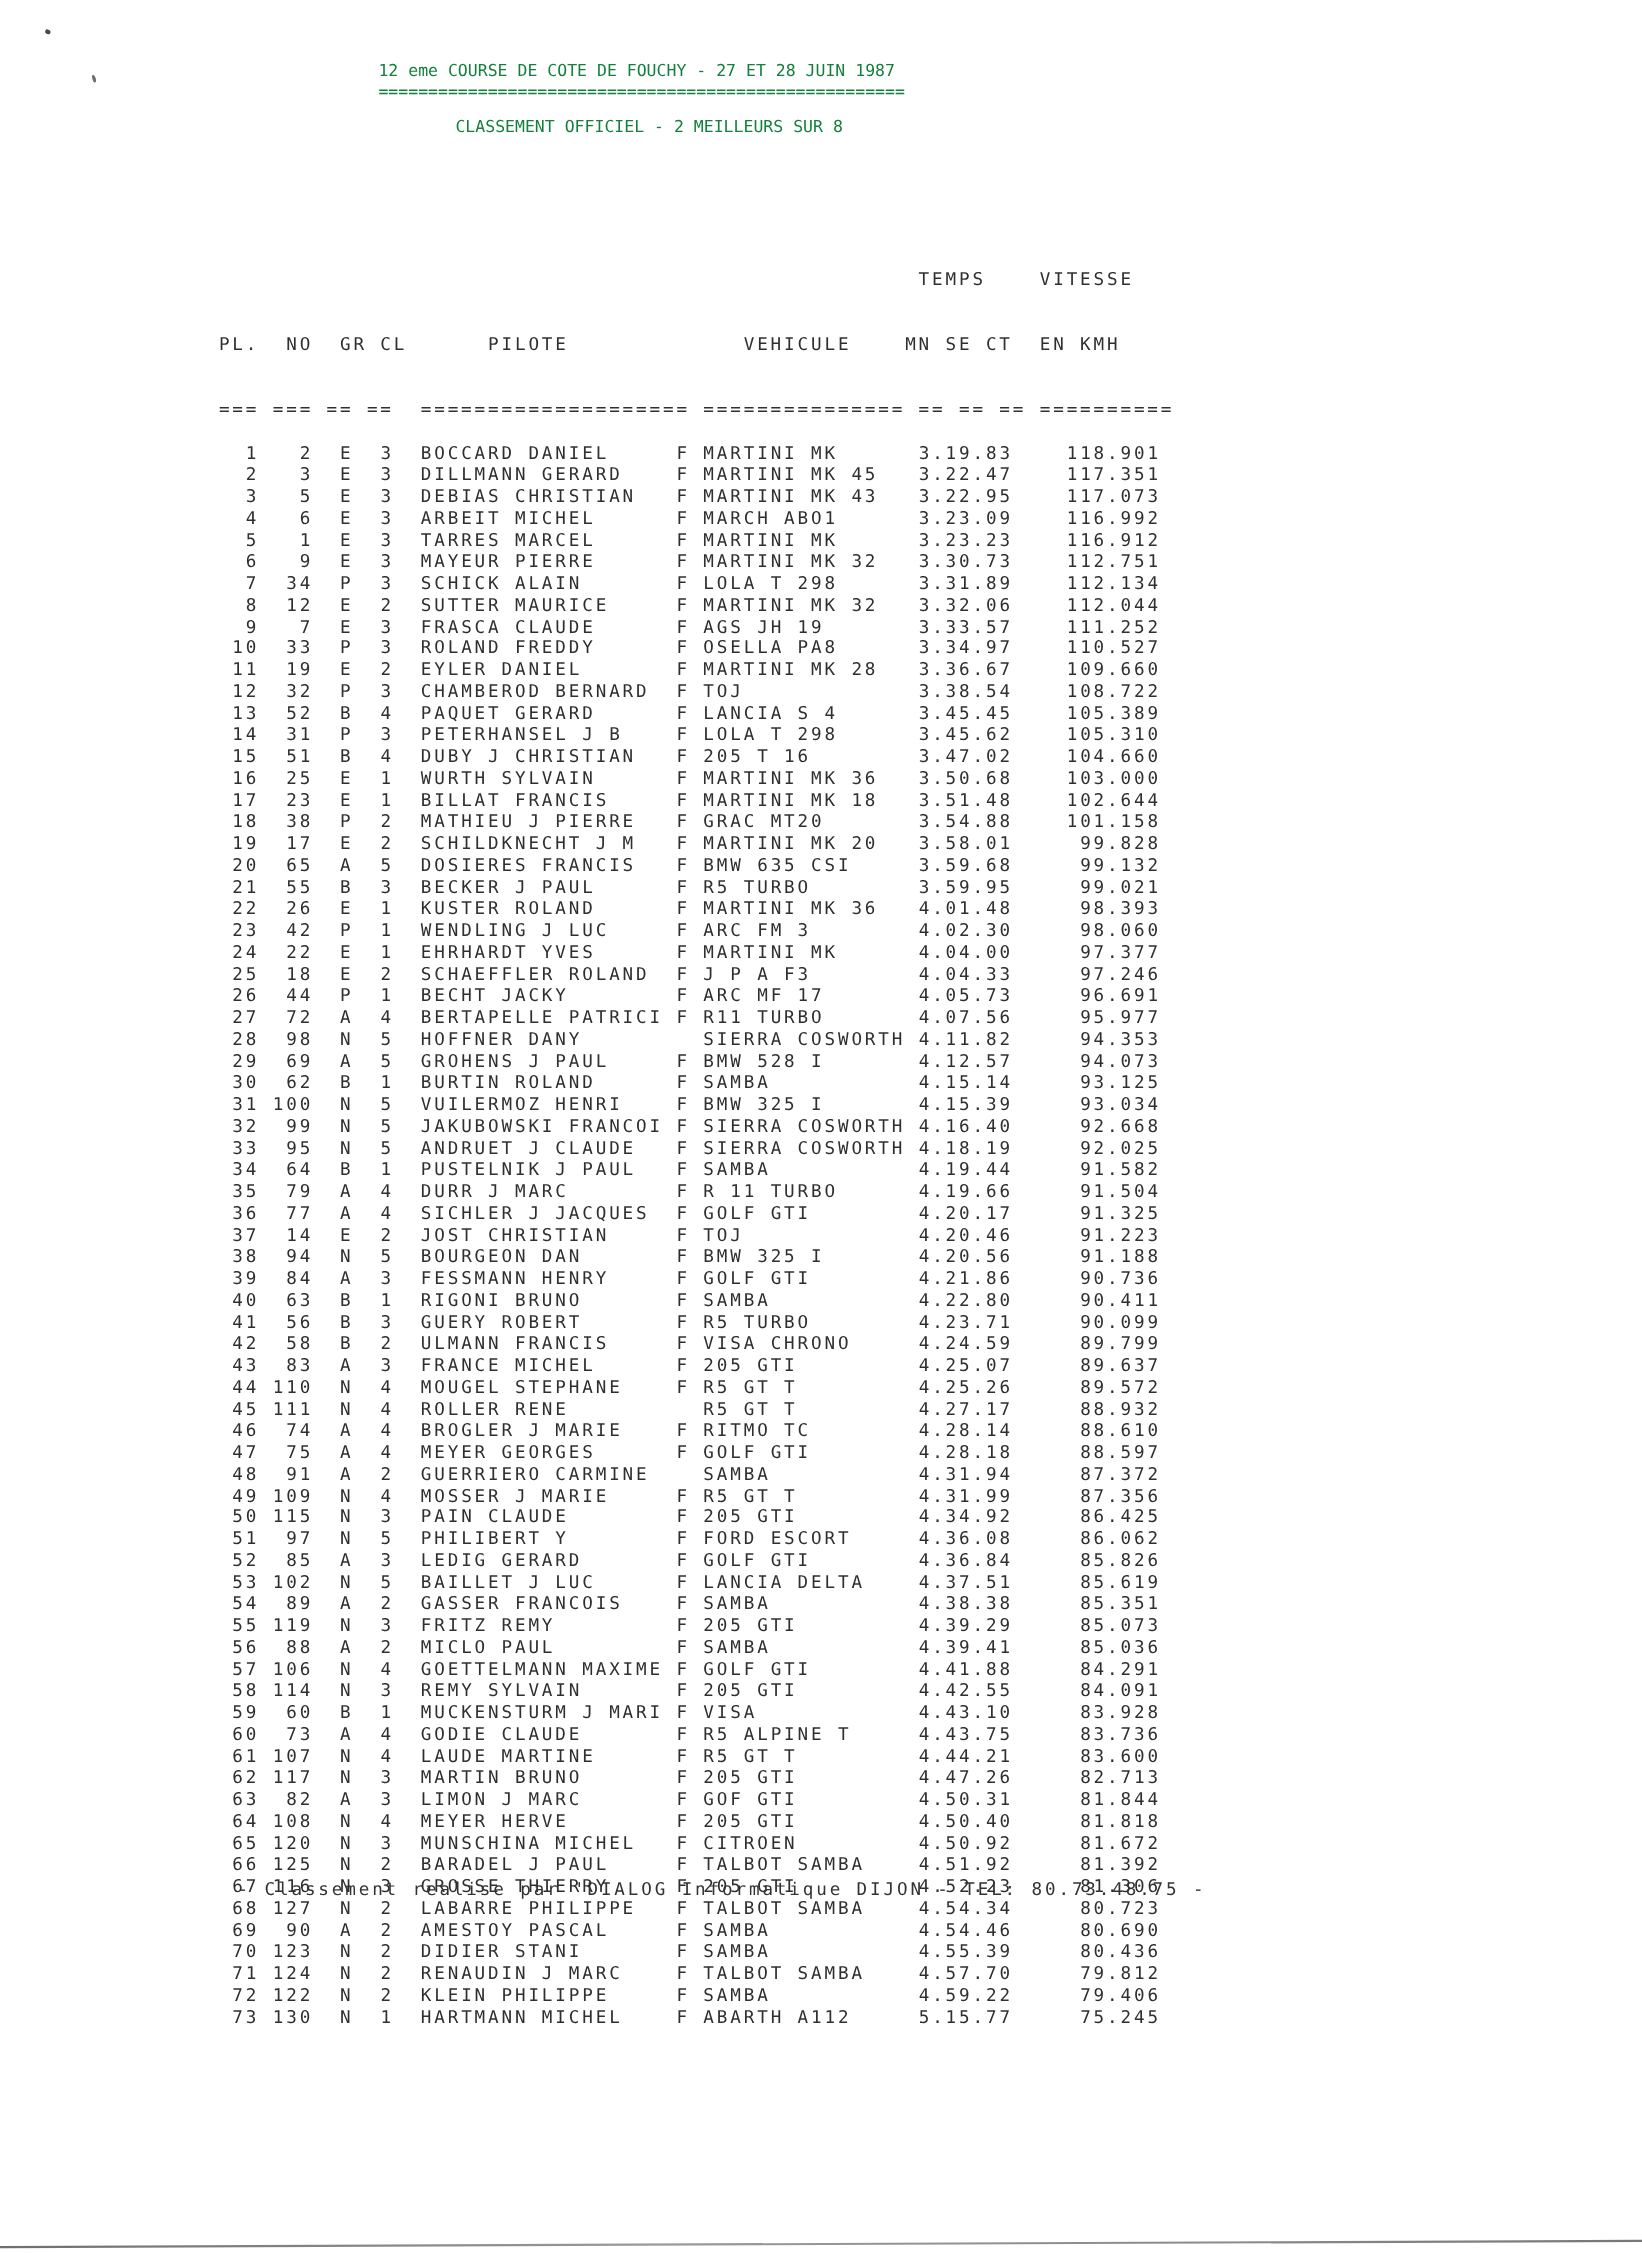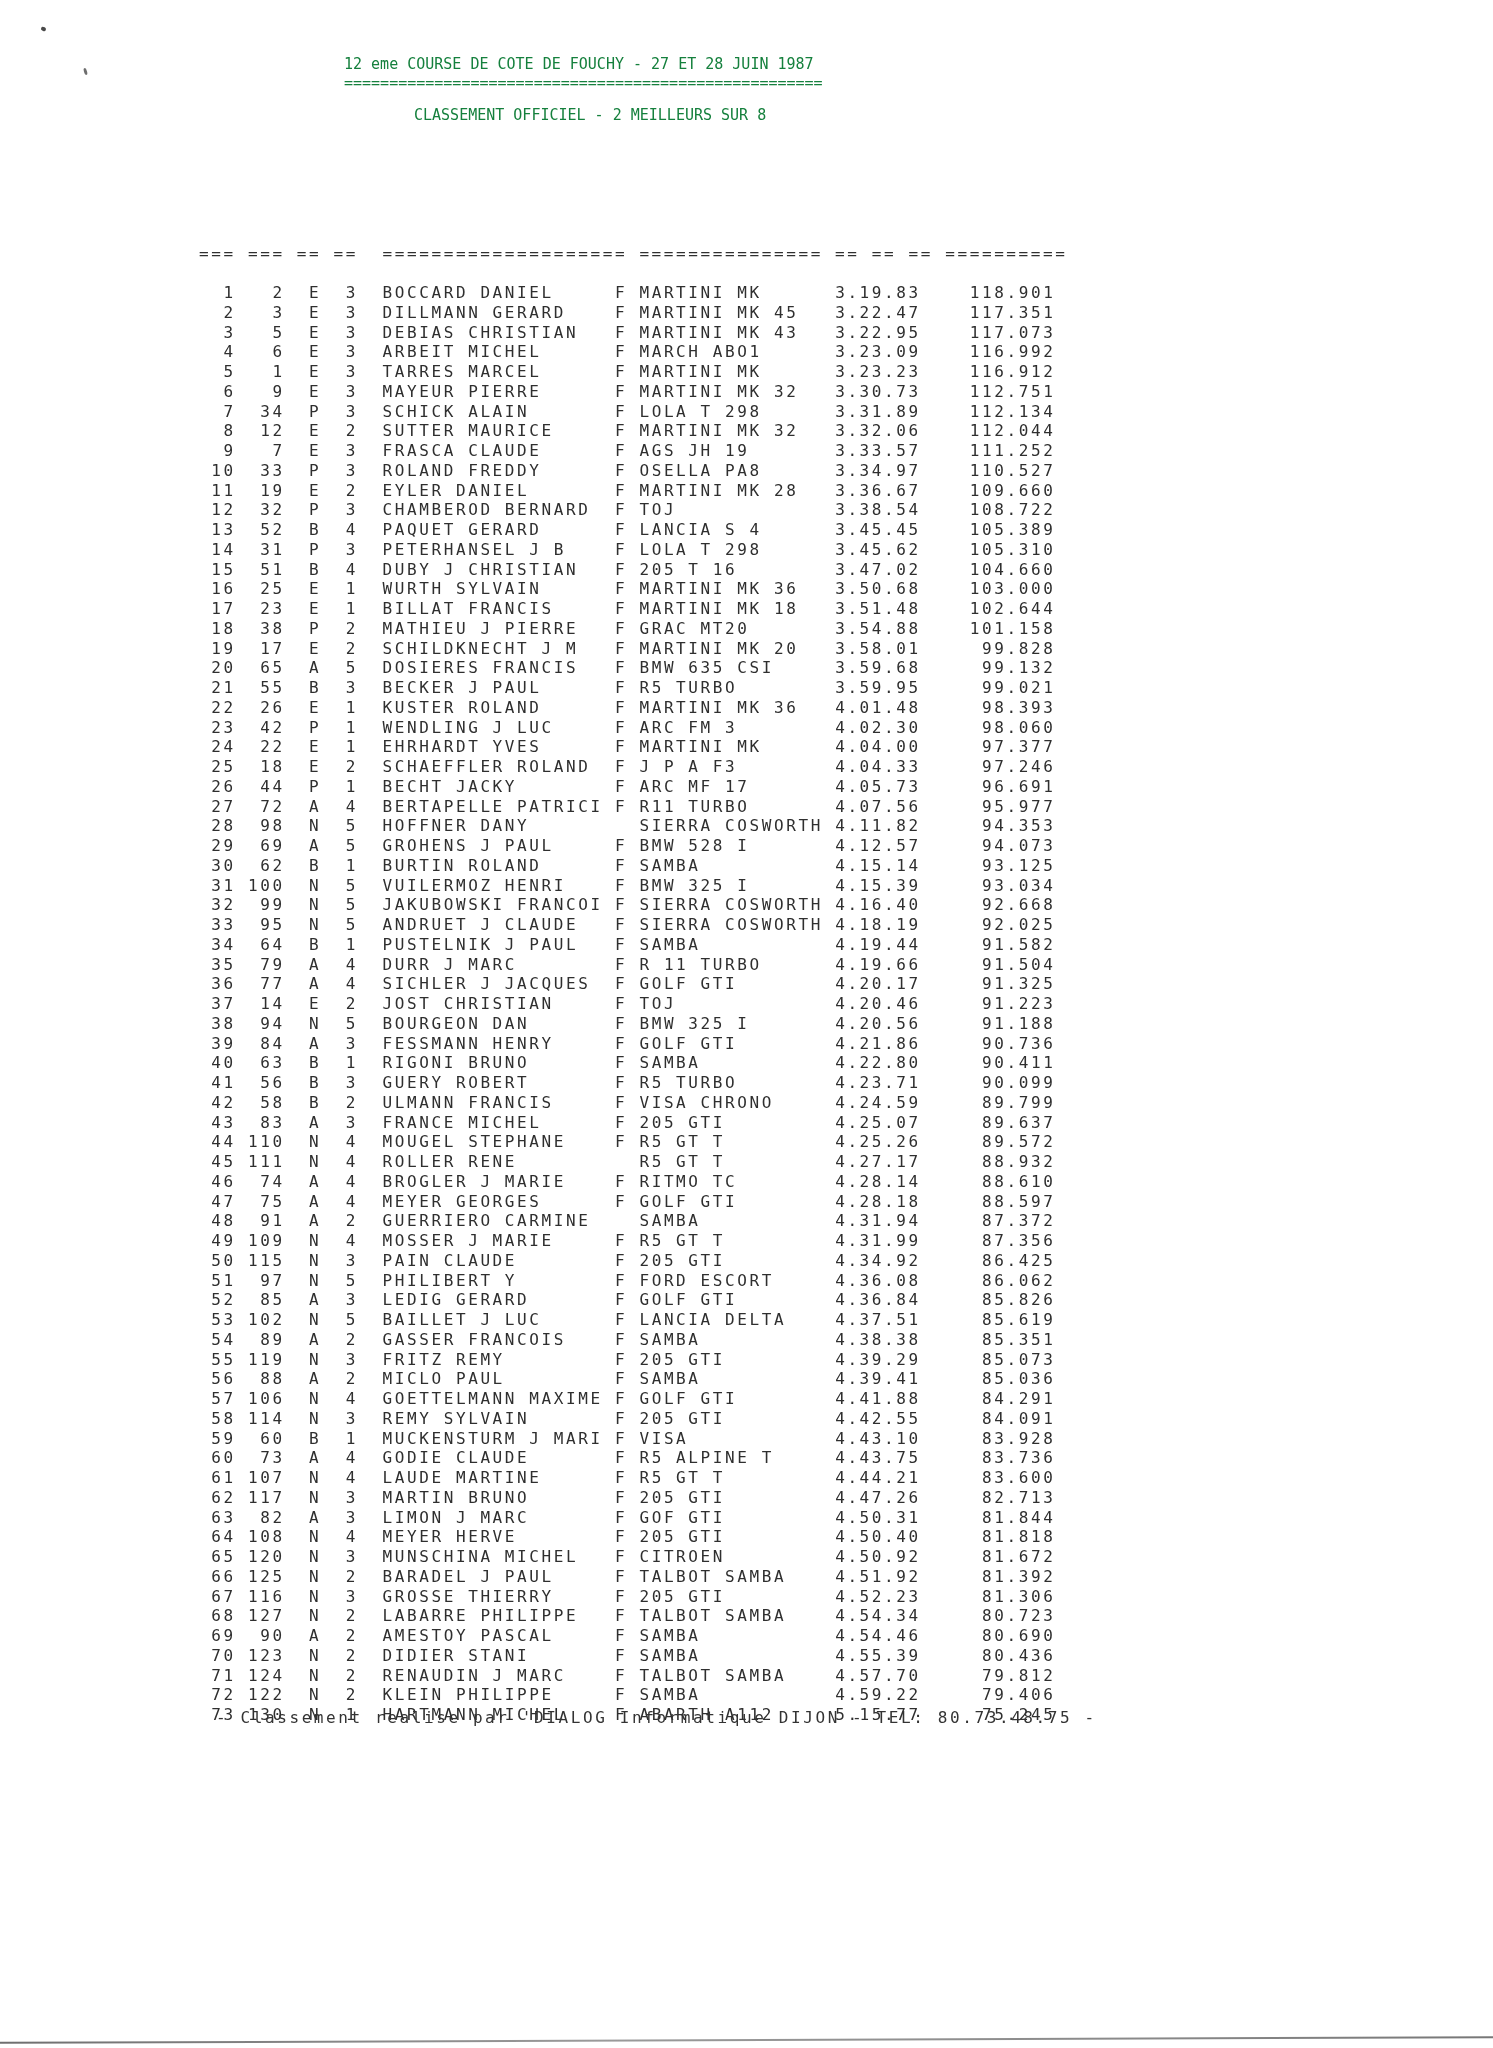--- a/index.html
+++ b/index.html
@@ -50,18 +50,20 @@
 <div class="speck speck2"></div>
 
 <div class="title-block">
   <div class="mono-sm">12 eme COURSE DE COTE DE FOUCHY - 27 ET 28 JUIN 1987</div>
   <div class="mono-sm">=====================================================</div>
 </div>
 
 <div class="subtitle mono-sm">CLASSEMENT OFFICIEL - 2 MEILLEURS SUR 8</div>
 
 <div class="results" id="results-table">
+  <div class="line">                                                    TEMPS    VITESSE</div>
+  <div class="line">PL.  NO  GR CL      PILOTE             VEHICULE    MN SE CT  EN KMH</div>
   <div class="line">=== === == ==  ==================== =============== == == == ==========</div>
 <div class="line"><span>  1</span><span> </span><span>  2</span><span>  </span><span>E</span><span>  </span><span>3</span><span>  </span><span>BOCCARD DANIEL     </span><span>F </span><span>MARTINI MK      </span><span>3.19.83</span><span>  </span><span>  118.901</span></div><div class="line"><span>  2</span><span> </span><span>  3</span><span>  </span><span>E</span><span>  </span><span>3</span><span>  </span><span>DILLMANN GERARD    </span><span>F </span><span>MARTINI MK 45   </span><span>3.22.47</span><span>  </span><span>  117.351</span></div><div class="line"><span>  3</span><span> </span><span>  5</span><span>  </span><span>E</span><span>  </span><span>3</span><span>  </span><span>DEBIAS CHRISTIAN   </span><span>F </span><span>MARTINI MK 43   </span><span>3.22.95</span><span>  </span><span>  117.073</span></div><div class="line"><span>  4</span><span> </span><span>  6</span><span>  </span><span>E</span><span>  </span><span>3</span><span>  </span><span>ARBEIT MICHEL      </span><span>F </span><span>MARCH ABO1      </span><span>3.23.09</span><span>  </span><span>  116.992</span></div><div class="line"><span>  5</span><span> </span><span>  1</span><span>  </span><span>E</span><span>  </span><span>3</span><span>  </span><span>TARRES MARCEL      </span><span>F </span><span>MARTINI MK      </span><span>3.23.23</span><span>  </span><span>  116.912</span></div><div class="line"><span>  6</span><span> </span><span>  9</span><span>  </span><span>E</span><span>  </span><span>3</span><span>  </span><span>MAYEUR PIERRE      </span><span>F </span><span>MARTINI MK 32   </span><span>3.30.73</span><span>  </span><span>  112.751</span></div><div class="line"><span>  7</span><span> </span><span> 34</span><span>  </span><span>P</span><span>  </span><span>3</span><span>  </span><span>SCHICK ALAIN       </span><span>F </span><span>LOLA T 298      </span><span>3.31.89</span><span>  </span><span>  112.134</span></div><div class="line"><span>  8</span><span> </span><span> 12</span><span>  </span><span>E</span><span>  </span><span>2</span><span>  </span><span>SUTTER MAURICE     </span><span>F </span><span>MARTINI MK 32   </span><span>3.32.06</span><span>  </span><span>  112.044</span></div><div class="line"><span>  9</span><span> </span><span>  7</span><span>  </span><span>E</span><span>  </span><span>3</span><span>  </span><span>FRASCA CLAUDE      </span><span>F </span><span>AGS JH 19       </span><span>3.33.57</span><span>  </span><span>  111.252</span></div><div class="line"><span> 10</span><span> </span><span> 33</span><span>  </span><span>P</span><span>  </span><span>3</span><span>  </span><span>ROLAND FREDDY      </span><span>F </span><span>OSELLA PA8      </span><span>3.34.97</span><span>  </span><span>  110.527</span></div><div class="line"><span> 11</span><span> </span><span> 19</span><span>  </span><span>E</span><span>  </span><span>2</span><span>  </span><span>EYLER DANIEL       </span><span>F </span><span>MARTINI MK 28   </span><span>3.36.67</span><span>  </span><span>  109.660</span></div><div class="line"><span> 12</span><span> </span><span> 32</span><span>  </span><span>P</span><span>  </span><span>3</span><span>  </span><span>CHAMBEROD BERNARD  </span><span>F </span><span>TOJ             </span><span>3.38.54</span><span>  </span><span>  108.722</span></div><div class="line"><span> 13</span><span> </span><span> 52</span><span>  </span><span>B</span><span>  </span><span>4</span><span>  </span><span>PAQUET GERARD      </span><span>F </span><span>LANCIA S 4      </span><span>3.45.45</span><span>  </span><span>  105.389</span></div><div class="line"><span> 14</span><span> </span><span> 31</span><span>  </span><span>P</span><span>  </span><span>3</span><span>  </span><span>PETERHANSEL J B    </span><span>F </span><span>LOLA T 298      </span><span>3.45.62</span><span>  </span><span>  105.310</span></div><div class="line"><span> 15</span><span> </span><span> 51</span><span>  </span><span>B</span><span>  </span><span>4</span><span>  </span><span>DUBY J CHRISTIAN   </span><span>F </span><span>205 T 16        </span><span>3.47.02</span><span>  </span><span>  104.660</span></div><div class="line"><span> 16</span><span> </span><span> 25</span><span>  </span><span>E</span><span>  </span><span>1</span><span>  </span><span>WURTH SYLVAIN      </span><span>F </span><span>MARTINI MK 36   </span><span>3.50.68</span><span>  </span><span>  103.000</span></div><div class="line"><span> 17</span><span> </span><span> 23</span><span>  </span><span>E</span><span>  </span><span>1</span><span>  </span><span>BILLAT FRANCIS     </span><span>F </span><span>MARTINI MK 18   </span><span>3.51.48</span><span>  </span><span>  102.644</span></div><div class="line"><span> 18</span><span> </span><span> 38</span><span>  </span><span>P</span><span>  </span><span>2</span><span>  </span><span>MATHIEU J PIERRE   </span><span>F </span><span>GRAC MT20       </span><span>3.54.88</span><span>  </span><span>  101.158</span></div><div class="line"><span> 19</span><span> </span><span> 17</span><span>  </span><span>E</span><span>  </span><span>2</span><span>  </span><span>SCHILDKNECHT J M   </span><span>F </span><span>MARTINI MK 20   </span><span>3.58.01</span><span>  </span><span>   99.828</span></div><div class="line"><span> 20</span><span> </span><span> 65</span><span>  </span><span>A</span><span>  </span><span>5</span><span>  </span><span>DOSIERES FRANCIS   </span><span>F </span><span>BMW 635 CSI     </span><span>3.59.68</span><span>  </span><span>   99.132</span></div><div class="line"><span> 21</span><span> </span><span> 55</span><span>  </span><span>B</span><span>  </span><span>3</span><span>  </span><span>BECKER J PAUL      </span><span>F </span><span>R5 TURBO        </span><span>3.59.95</span><span>  </span><span>   99.021</span></div><div class="line"><span> 22</span><span> </span><span> 26</span><span>  </span><span>E</span><span>  </span><span>1</span><span>  </span><span>KUSTER ROLAND      </span><span>F </span><span>MARTINI MK 36   </span><span>4.01.48</span><span>  </span><span>   98.393</span></div><div class="line"><span> 23</span><span> </span><span> 42</span><span>  </span><span>P</span><span>  </span><span>1</span><span>  </span><span>WENDLING J LUC     </span><span>F </span><span>ARC FM 3        </span><span>4.02.30</span><span>  </span><span>   98.060</span></div><div class="line"><span> 24</span><span> </span><span> 22</span><span>  </span><span>E</span><span>  </span><span>1</span><span>  </span><span>EHRHARDT YVES      </span><span>F </span><span>MARTINI MK      </span><span>4.04.00</span><span>  </span><span>   97.377</span></div><div class="line"><span> 25</span><span> </span><span> 18</span><span>  </span><span>E</span><span>  </span><span>2</span><span>  </span><span>SCHAEFFLER ROLAND  </span><span>F </span><span>J P A F3        </span><span>4.04.33</span><span>  </span><span>   97.246</span></div><div class="line"><span> 26</span><span> </span><span> 44</span><span>  </span><span>P</span><span>  </span><span>1</span><span>  </span><span>BECHT JACKY        </span><span>F </span><span>ARC MF 17       </span><span>4.05.73</span><span>  </span><span>   96.691</span></div><div class="line"><span> 27</span><span> </span><span> 72</span><span>  </span><span>A</span><span>  </span><span>4</span><span>  </span><span>BERTAPELLE PATRICI </span><span>F </span><span>R11 TURBO       </span><span>4.07.56</span><span>  </span><span>   95.977</span></div><div class="line"><span> 28</span><span> </span><span> 98</span><span>  </span><span>N</span><span>  </span><span>5</span><span>  </span><span>HOFFNER DANY       </span><span>  </span><span>SIERRA COSWORTH </span><span>4.11.82</span><span>  </span><span>   94.353</span></div><div class="line"><span> 29</span><span> </span><span> 69</span><span>  </span><span>A</span><span>  </span><span>5</span><span>  </span><span>GROHENS J PAUL     </span><span>F </span><span>BMW 528 I       </span><span>4.12.57</span><span>  </span><span>   94.073</span></div><div class="line"><span> 30</span><span> </span><span> 62</span><span>  </span><span>B</span><span>  </span><span>1</span><span>  </span><span>BURTIN ROLAND      </span><span>F </span><span>SAMBA           </span><span>4.15.14</span><span>  </span><span>   93.125</span></div><div class="line"><span> 31</span><span> </span><span>100</span><span>  </span><span>N</span><span>  </span><span>5</span><span>  </span><span>VUILERMOZ HENRI    </span><span>F </span><span>BMW 325 I       </span><span>4.15.39</span><span>  </span><span>   93.034</span></div><div class="line"><span> 32</span><span> </span><span> 99</span><span>  </span><span>N</span><span>  </span><span>5</span><span>  </span><span>JAKUBOWSKI FRANCOI </span><span>F </span><span>SIERRA COSWORTH </span><span>4.16.40</span><span>  </span><span>   92.668</span></div><div class="line"><span> 33</span><span> </span><span> 95</span><span>  </span><span>N</span><span>  </span><span>5</span><span>  </span><span>ANDRUET J CLAUDE   </span><span>F </span><span>SIERRA COSWORTH </span><span>4.18.19</span><span>  </span><span>   92.025</span></div><div class="line"><span> 34</span><span> </span><span> 64</span><span>  </span><span>B</span><span>  </span><span>1</span><span>  </span><span>PUSTELNIK J PAUL   </span><span>F </span><span>SAMBA           </span><span>4.19.44</span><span>  </span><span>   91.582</span></div><div class="line"><span> 35</span><span> </span><span> 79</span><span>  </span><span>A</span><span>  </span><span>4</span><span>  </span><span>DURR J MARC        </span><span>F </span><span>R 11 TURBO      </span><span>4.19.66</span><span>  </span><span>   91.504</span></div><div class="line"><span> 36</span><span> </span><span> 77</span><span>  </span><span>A</span><span>  </span><span>4</span><span>  </span><span>SICHLER J JACQUES  </span><span>F </span><span>GOLF GTI        </span><span>4.20.17</span><span>  </span><span>   91.325</span></div><div class="line"><span> 37</span><span> </span><span> 14</span><span>  </span><span>E</span><span>  </span><span>2</span><span>  </span><span>JOST CHRISTIAN     </span><span>F </span><span>TOJ             </span><span>4.20.46</span><span>  </span><span>   91.223</span></div><div class="line"><span> 38</span><span> </span><span> 94</span><span>  </span><span>N</span><span>  </span><span>5</span><span>  </span><span>BOURGEON DAN       </span><span>F </span><span>BMW 325 I       </span><span>4.20.56</span><span>  </span><span>   91.188</span></div><div class="line"><span> 39</span><span> </span><span> 84</span><span>  </span><span>A</span><span>  </span><span>3</span><span>  </span><span>FESSMANN HENRY     </span><span>F </span><span>GOLF GTI        </span><span>4.21.86</span><span>  </span><span>   90.736</span></div><div class="line"><span> 40</span><span> </span><span> 63</span><span>  </span><span>B</span><span>  </span><span>1</span><span>  </span><span>RIGONI BRUNO       </span><span>F </span><span>SAMBA           </span><span>4.22.80</span><span>  </span><span>   90.411</span></div><div class="line"><span> 41</span><span> </span><span> 56</span><span>  </span><span>B</span><span>  </span><span>3</span><span>  </span><span>GUERY ROBERT       </span><span>F </span><span>R5 TURBO        </span><span>4.23.71</span><span>  </span><span>   90.099</span></div><div class="line"><span> 42</span><span> </span><span> 58</span><span>  </span><span>B</span><span>  </span><span>2</span><span>  </span><span>ULMANN FRANCIS     </span><span>F </span><span>VISA CHRONO     </span><span>4.24.59</span><span>  </span><span>   89.799</span></div><div class="line"><span> 43</span><span> </span><span> 83</span><span>  </span><span>A</span><span>  </span><span>3</span><span>  </span><span>FRANCE MICHEL      </span><span>F </span><span>205 GTI         </span><span>4.25.07</span><span>  </span><span>   89.637</span></div><div class="line"><span> 44</span><span> </span><span>110</span><span>  </span><span>N</span><span>  </span><span>4</span><span>  </span><span>MOUGEL STEPHANE    </span><span>F </span><span>R5 GT T         </span><span>4.25.26</span><span>  </span><span>   89.572</span></div><div class="line"><span> 45</span><span> </span><span>111</span><span>  </span><span>N</span><span>  </span><span>4</span><span>  </span><span>ROLLER RENE        </span><span>  </span><span>R5 GT T         </span><span>4.27.17</span><span>  </span><span>   88.932</span></div><div class="line"><span> 46</span><span> </span><span> 74</span><span>  </span><span>A</span><span>  </span><span>4</span><span>  </span><span>BROGLER J MARIE    </span><span>F </span><span>RITMO TC        </span><span>4.28.14</span><span>  </span><span>   88.610</span></div><div class="line"><span> 47</span><span> </span><span> 75</span><span>  </span><span>A</span><span>  </span><span>4</span><span>  </span><span>MEYER GEORGES      </span><span>F </span><span>GOLF GTI        </span><span>4.28.18</span><span>  </span><span>   88.597</span></div><div class="line"><span> 48</span><span> </span><span> 91</span><span>  </span><span>A</span><span>  </span><span>2</span><span>  </span><span>GUERRIERO CARMINE  </span><span>  </span><span>SAMBA           </span><span>4.31.94</span><span>  </span><span>   87.372</span></div><div class="line"><span> 49</span><span> </span><span>109</span><span>  </span><span>N</span><span>  </span><span>4</span><span>  </span><span>MOSSER J MARIE     </span><span>F </span><span>R5 GT T         </span><span>4.31.99</span><span>  </span><span>   87.356</span></div><div class="line"><span> 50</span><span> </span><span>115</span><span>  </span><span>N</span><span>  </span><span>3</span><span>  </span><span>PAIN CLAUDE        </span><span>F </span><span>205 GTI         </span><span>4.34.92</span><span>  </span><span>   86.425</span></div><div class="line"><span> 51</span><span> </span><span> 97</span><span>  </span><span>N</span><span>  </span><span>5</span><span>  </span><span>PHILIBERT Y        </span><span>F </span><span>FORD ESCORT     </span><span>4.36.08</span><span>  </span><span>   86.062</span></div><div class="line"><span> 52</span><span> </span><span> 85</span><span>  </span><span>A</span><span>  </span><span>3</span><span>  </span><span>LEDIG GERARD       </span><span>F </span><span>GOLF GTI        </span><span>4.36.84</span><span>  </span><span>   85.826</span></div><div class="line"><span> 53</span><span> </span><span>102</span><span>  </span><span>N</span><span>  </span><span>5</span><span>  </span><span>BAILLET J LUC      </span><span>F </span><span>LANCIA DELTA    </span><span>4.37.51</span><span>  </span><span>   85.619</span></div><div class="line"><span> 54</span><span> </span><span> 89</span><span>  </span><span>A</span><span>  </span><span>2</span><span>  </span><span>GASSER FRANCOIS    </span><span>F </span><span>SAMBA           </span><span>4.38.38</span><span>  </span><span>   85.351</span></div><div class="line"><span> 55</span><span> </span><span>119</span><span>  </span><span>N</span><span>  </span><span>3</span><span>  </span><span>FRITZ REMY         </span><span>F </span><span>205 GTI         </span><span>4.39.29</span><span>  </span><span>   85.073</span></div><div class="line"><span> 56</span><span> </span><span> 88</span><span>  </span><span>A</span><span>  </span><span>2</span><span>  </span><span>MICLO PAUL         </span><span>F </span><span>SAMBA           </span><span>4.39.41</span><span>  </span><span>   85.036</span></div><div class="line"><span> 57</span><span> </span><span>106</span><span>  </span><span>N</span><span>  </span><span>4</span><span>  </span><span>GOETTELMANN MAXIME </span><span>F </span><span>GOLF GTI        </span><span>4.41.88</span><span>  </span><span>   84.291</span></div><div class="line"><span> 58</span><span> </span><span>114</span><span>  </span><span>N</span><span>  </span><span>3</span><span>  </span><span>REMY SYLVAIN       </span><span>F </span><span>205 GTI         </span><span>4.42.55</span><span>  </span><span>   84.091</span></div><div class="line"><span> 59</span><span> </span><span> 60</span><span>  </span><span>B</span><span>  </span><span>1</span><span>  </span><span>MUCKENSTURM J MARI </span><span>F </span><span>VISA            </span><span>4.43.10</span><span>  </span><span>   83.928</span></div><div class="line"><span> 60</span><span> </span><span> 73</span><span>  </span><span>A</span><span>  </span><span>4</span><span>  </span><span>GODIE CLAUDE       </span><span>F </span><span>R5 ALPINE T     </span><span>4.43.75</span><span>  </span><span>   83.736</span></div><div class="line"><span> 61</span><span> </span><span>107</span><span>  </span><span>N</span><span>  </span><span>4</span><span>  </span><span>LAUDE MARTINE      </span><span>F </span><span>R5 GT T         </span><span>4.44.21</span><span>  </span><span>   83.600</span></div><div class="line"><span> 62</span><span> </span><span>117</span><span>  </span><span>N</span><span>  </span><span>3</span><span>  </span><span>MARTIN BRUNO       </span><span>F </span><span>205 GTI         </span><span>4.47.26</span><span>  </span><span>   82.713</span></div><div class="line"><span> 63</span><span> </span><span> 82</span><span>  </span><span>A</span><span>  </span><span>3</span><span>  </span><span>LIMON J MARC       </span><span>F </span><span>GOF GTI         </span><span>4.50.31</span><span>  </span><span>   81.844</span></div><div class="line"><span> 64</span><span> </span><span>108</span><span>  </span><span>N</span><span>  </span><span>4</span><span>  </span><span>MEYER HERVE        </span><span>F </span><span>205 GTI         </span><span>4.50.40</span><span>  </span><span>   81.818</span></div><div class="line"><span> 65</span><span> </span><span>120</span><span>  </span><span>N</span><span>  </span><span>3</span><span>  </span><span>MUNSCHINA MICHEL   </span><span>F </span><span>CITROEN         </span><span>4.50.92</span><span>  </span><span>   81.672</span></div><div class="line"><span> 66</span><span> </span><span>125</span><span>  </span><span>N</span><span>  </span><span>2</span><span>  </span><span>BARADEL J PAUL     </span><span>F </span><span>TALBOT SAMBA    </span><span>4.51.92</span><span>  </span><span>   81.392</span></div><div class="line"><span> 67</span><span> </span><span>116</span><span>  </span><span>N</span><span>  </span><span>3</span><span>  </span><span>GROSSE THIERRY     </span><span>F </span><span>205 GTI         </span><span>4.52.23</span><span>  </span><span>   81.306</span></div><div class="line"><span> 68</span><span> </span><span>127</span><span>  </span><span>N</span><span>  </span><span>2</span><span>  </span><span>LABARRE PHILIPPE   </span><span>F </span><span>TALBOT SAMBA    </span><span>4.54.34</span><span>  </span><span>   80.723</span></div><div class="line"><span> 69</span><span> </span><span> 90</span><span>  </span><span>A</span><span>  </span><span>2</span><span>  </span><span>AMESTOY PASCAL     </span><span>F </span><span>SAMBA           </span><span>4.54.46</span><span>  </span><span>   80.690</span></div><div class="line"><span> 70</span><span> </span><span>123</span><span>  </span><span>N</span><span>  </span><span>2</span><span>  </span><span>DIDIER STANI       </span><span>F </span><span>SAMBA           </span><span>4.55.39</span><span>  </span><span>   80.436</span></div><div class="line"><span> 71</span><span> </span><span>124</span><span>  </span><span>N</span><span>  </span><span>2</span><span>  </span><span>RENAUDIN J MARC    </span><span>F </span><span>TALBOT SAMBA    </span><span>4.57.70</span><span>  </span><span>   79.812</span></div><div class="line"><span> 72</span><span> </span><span>122</span><span>  </span><span>N</span><span>  </span><span>2</span><span>  </span><span>KLEIN PHILIPPE     </span><span>F </span><span>SAMBA           </span><span>4.59.22</span><span>  </span><span>   79.406</span></div><div class="line"><span> 73</span><span> </span><span>130</span><span>  </span><span>N</span><span>  </span><span>1</span><span>  </span><span>HARTMANN MICHEL    </span><span>F </span><span>ABARTH A112     </span><span>5.15.77</span><span>  </span><span>   75.245</span></div></div>
 
 <div class="footer-note">- Classement realise par 'DIALOG Informatique DIJON - TEL: 80.73.48.75 -</div>
 
 <div class="bottom-edge"></div>
 
 </body></html>

